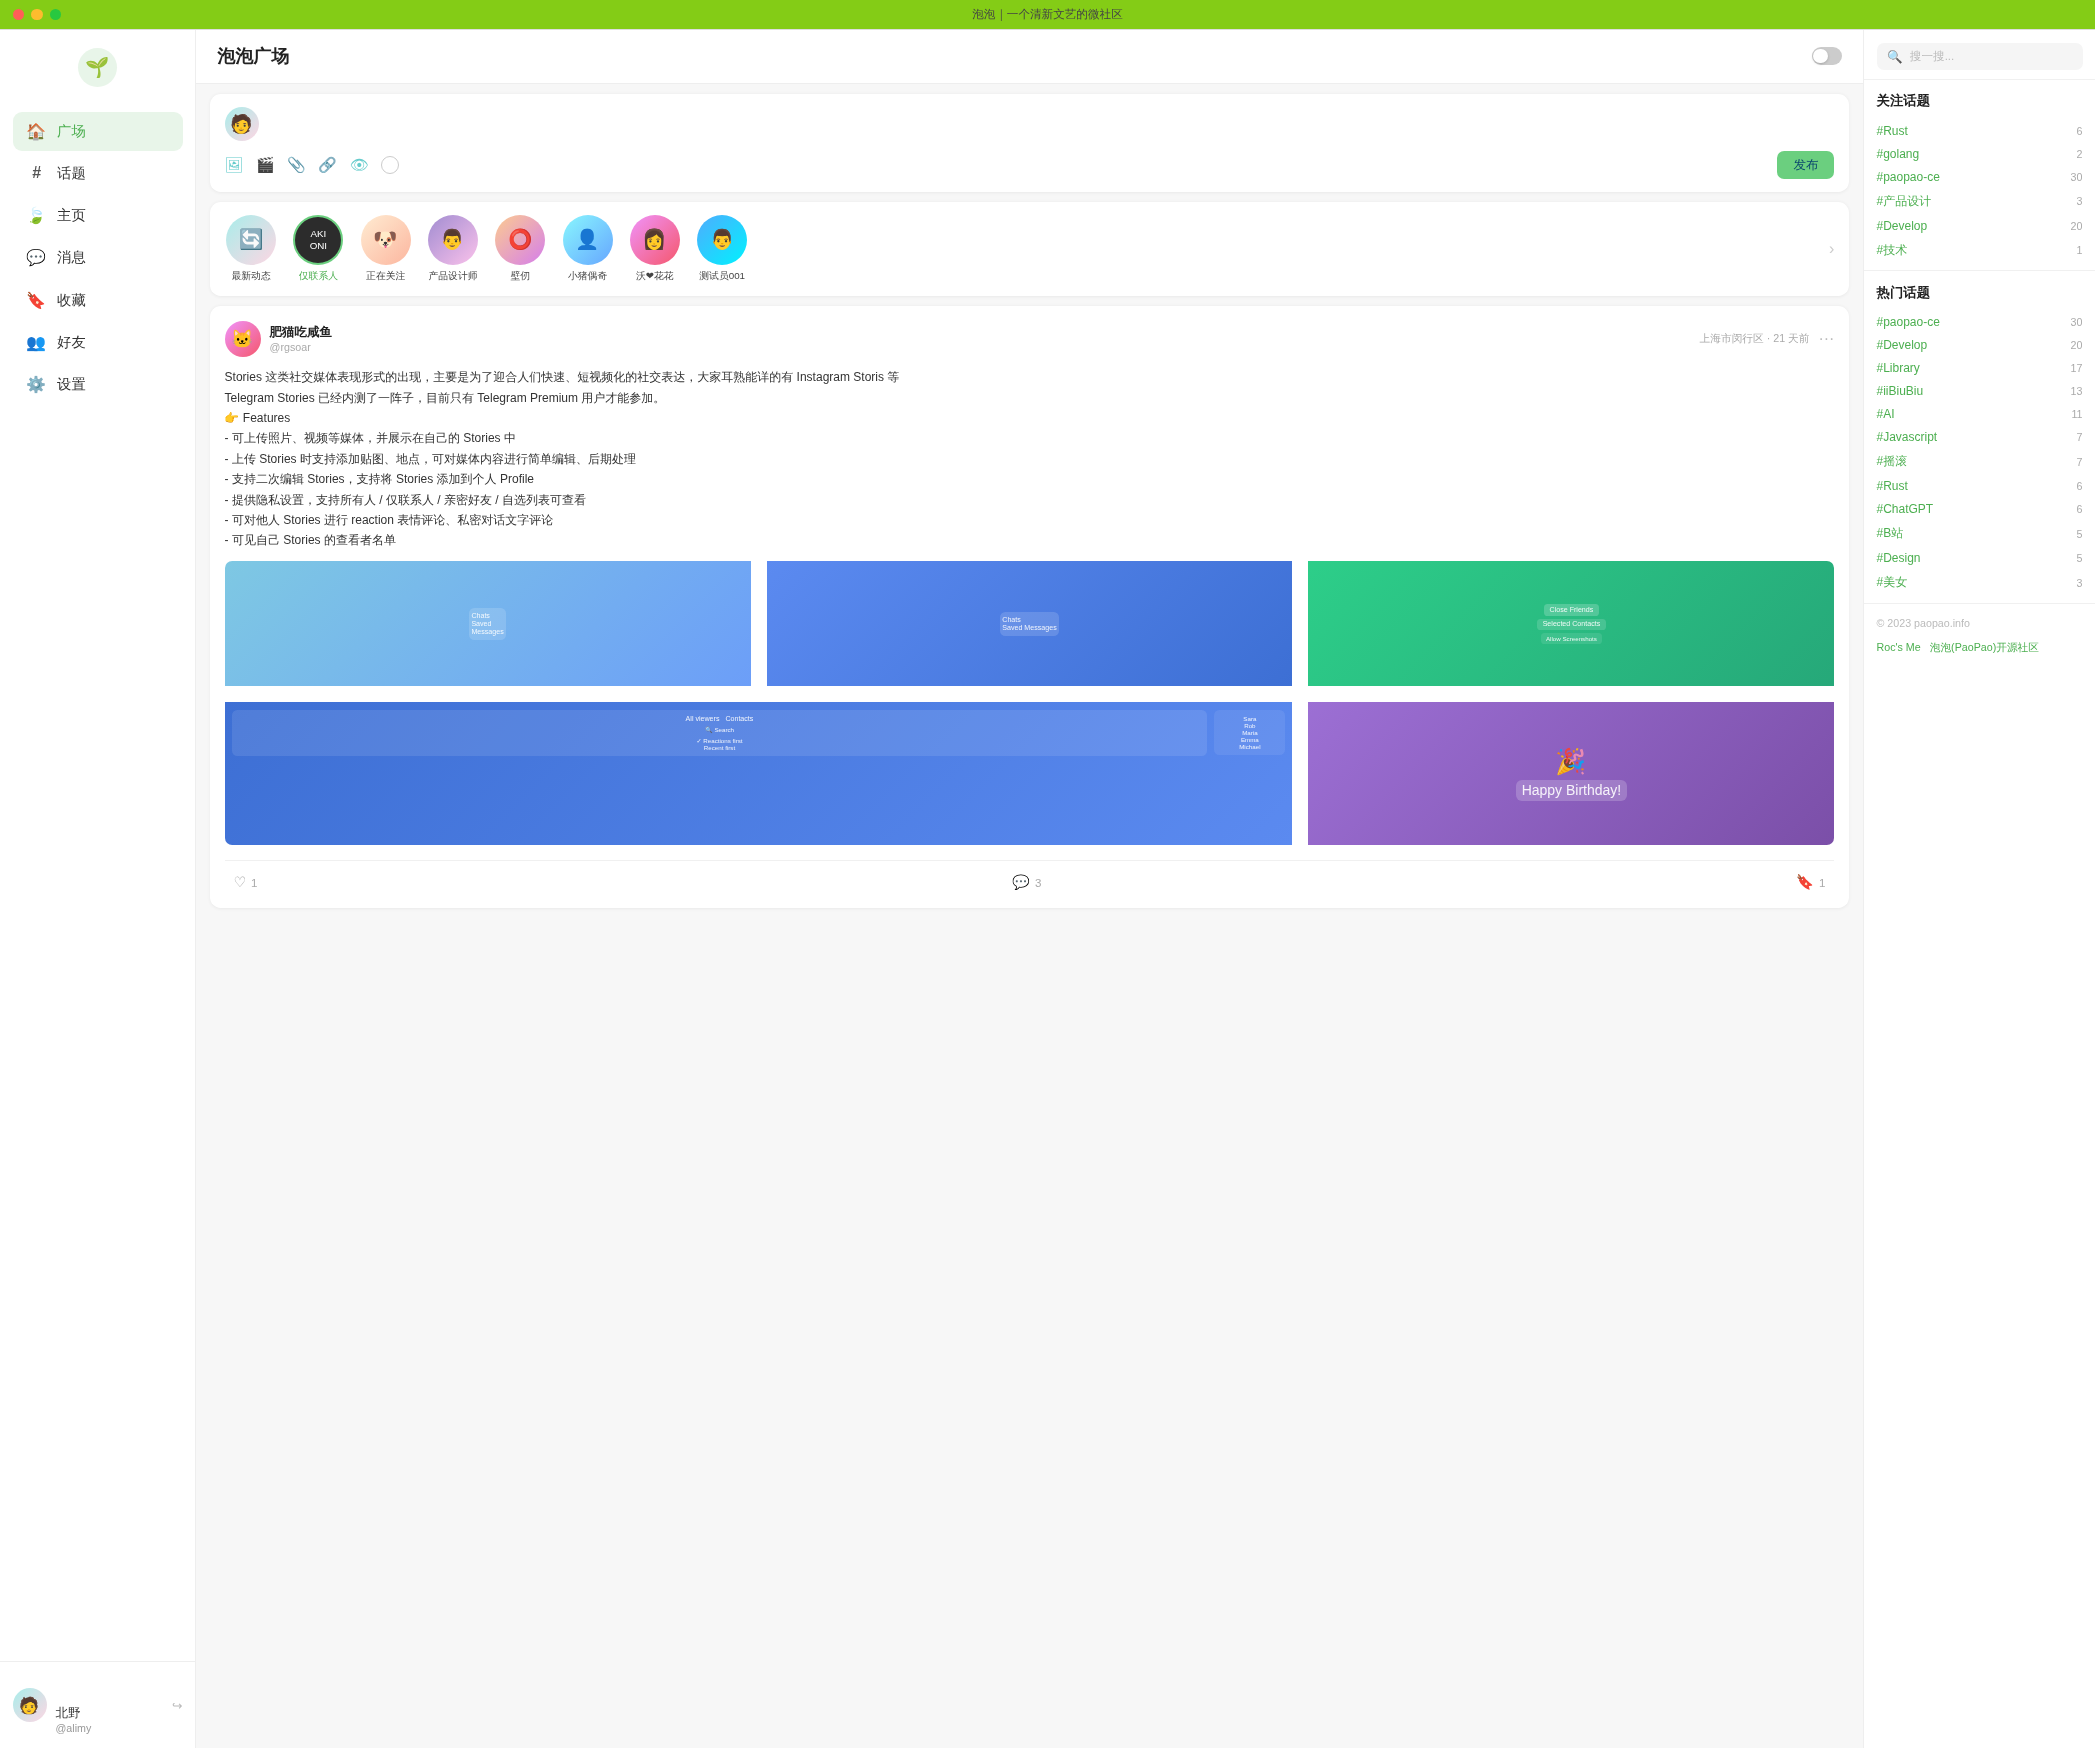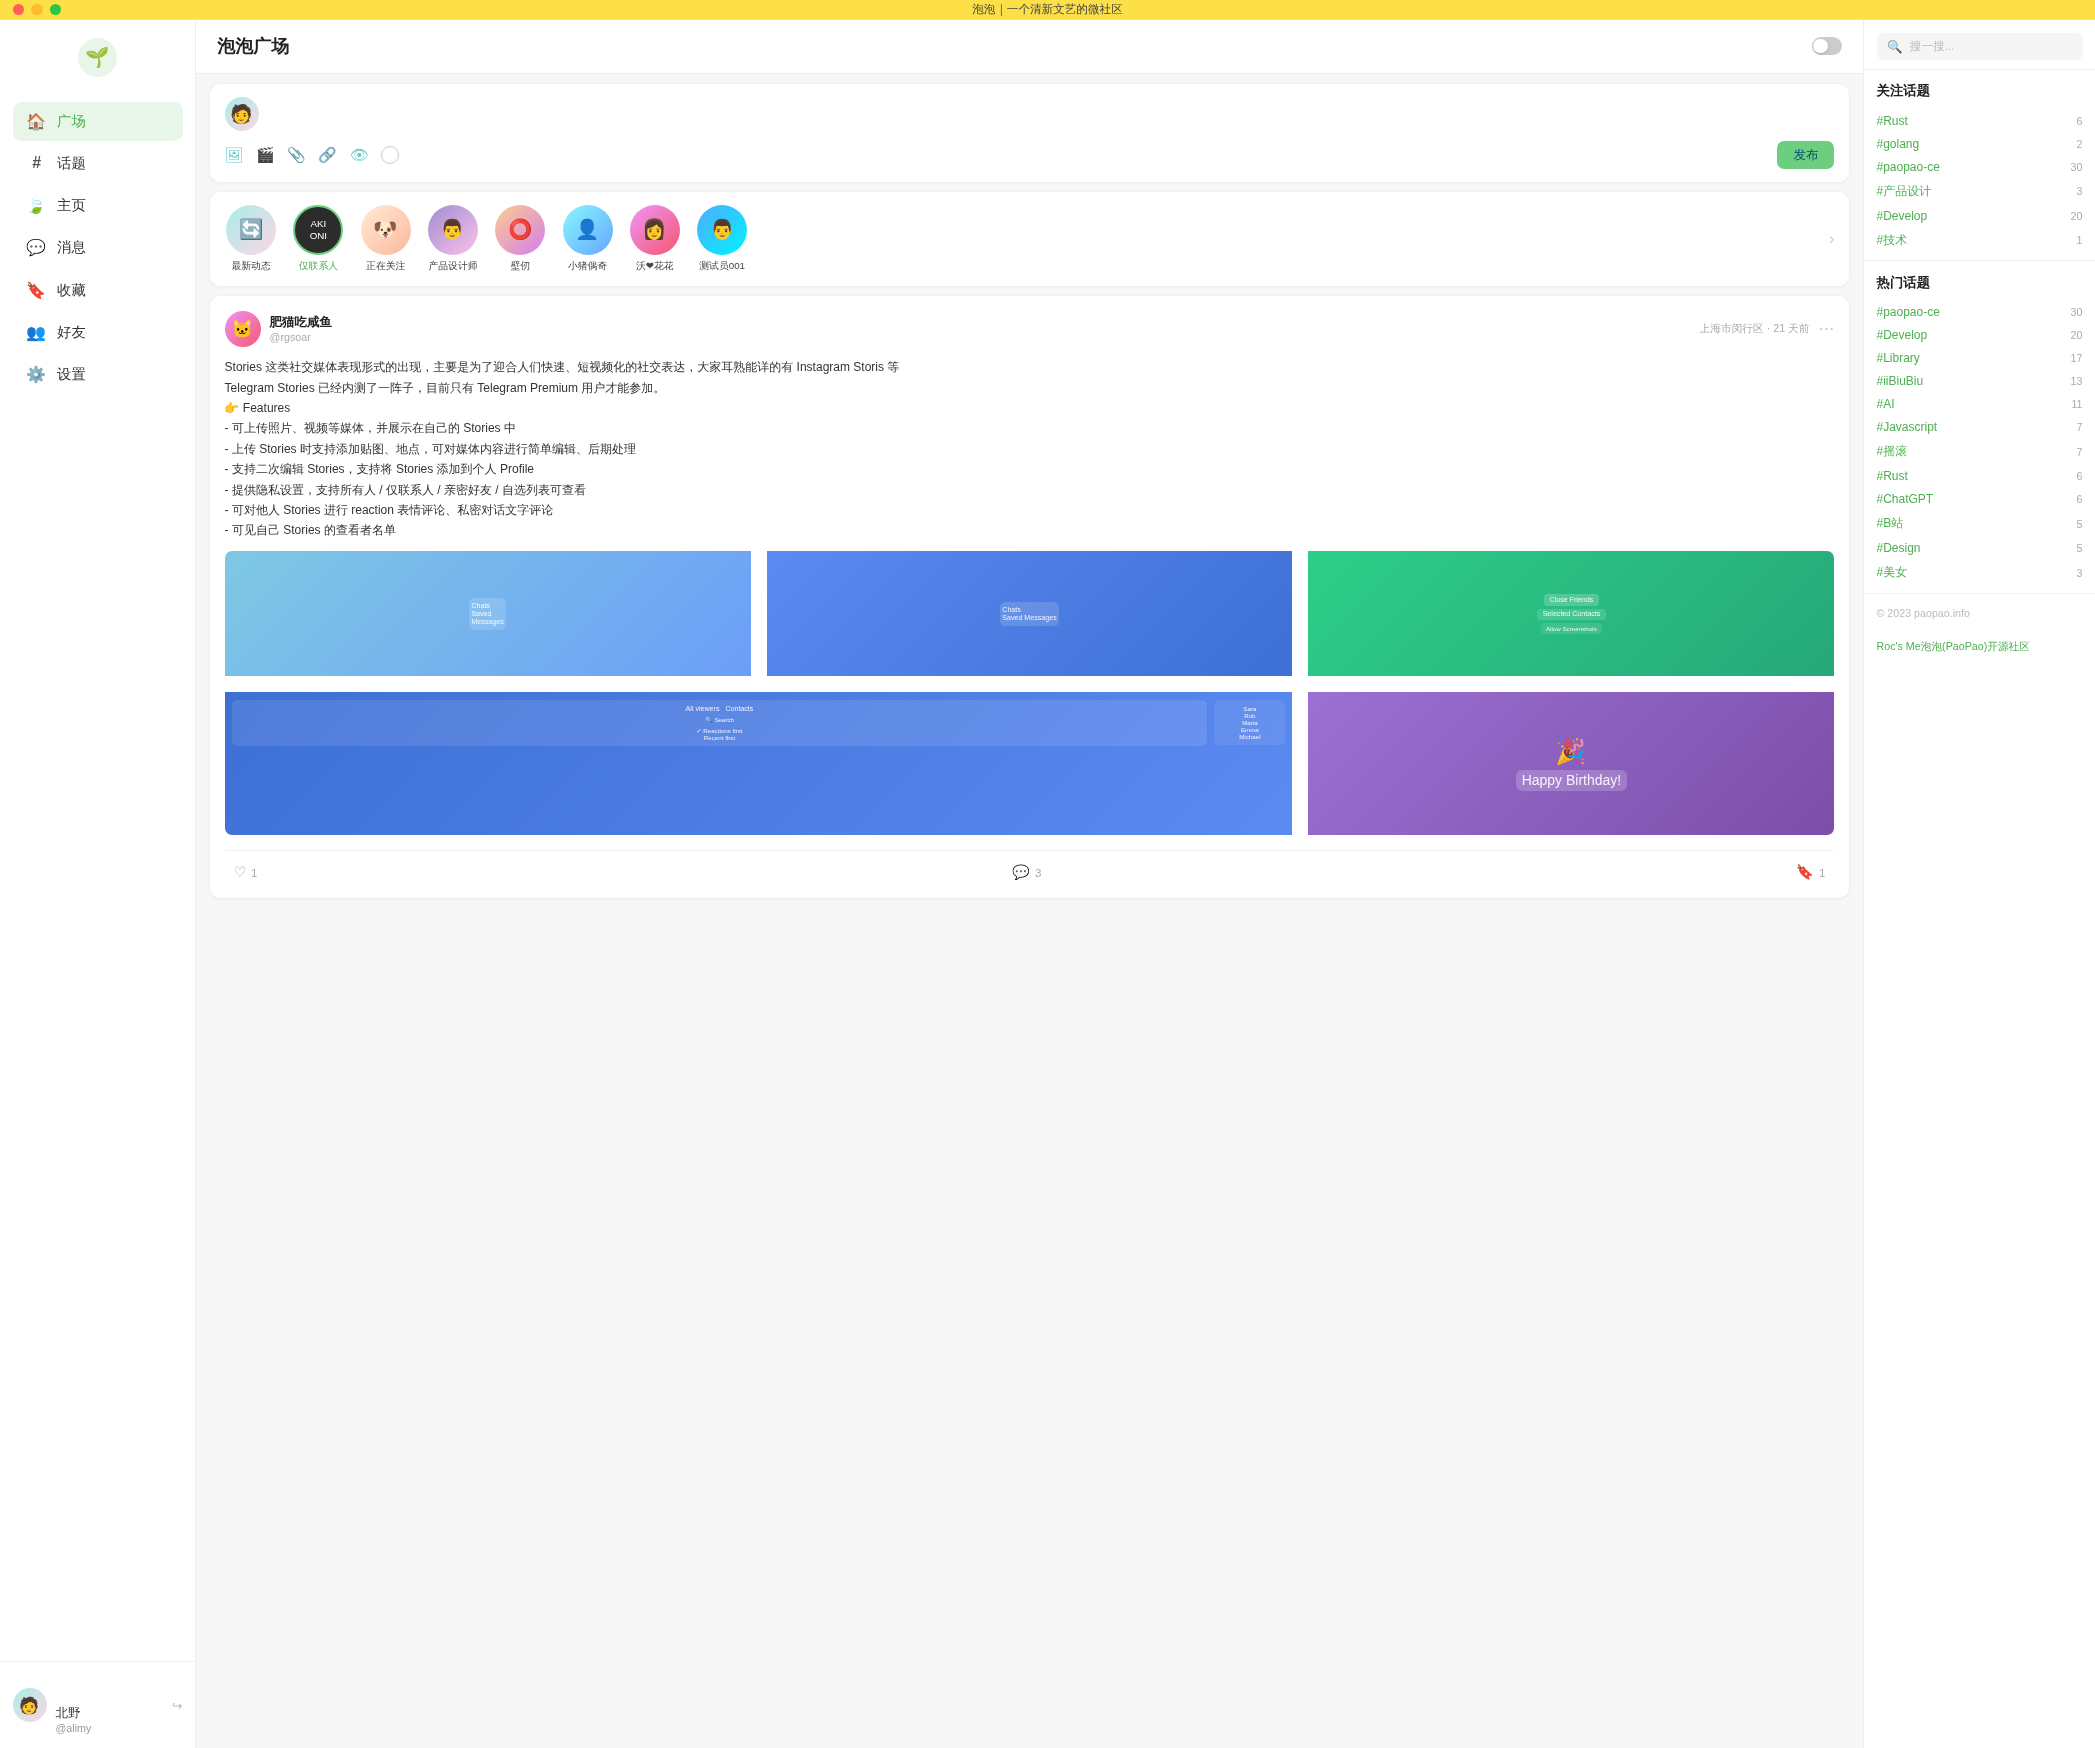--- a/index.html
+++ b/index.html
@@ -7,22 +7,22 @@
       font-family: -apple-system, BlinkMacSystemFont, "PingFang SC", "Hiragino Sans GB", sans-serif;
       background: #f5f5f5;
       display: flex;
       flex-direction: column;
       height: 100vh;
       overflow: hidden;
     }
 
     
     .titlebar {
-      height: 20px;
-      background: #fde047;
+      height: 30px;
+      background: #84cc16;
       display: flex;
       align-items: center;
       justify-content: center;
       position: relative;
       border-bottom: 0.9px solid #ddd;
     }
     .titlebar-controls {
       position: absolute;
       left: 12.5px;
       display: flex;
@@ -412,21 +412,22 @@
       color: #aaa;
     }
 
     .right-footer {
       padding: 12.5px;
       font-size: 10.7px;
       color: #bbb;
     }
     .right-footer-links {
       display: flex;
-      margin-top: 21px;
+      gap: 9px;
+      margin-top: 12px;
     }
     .right-footer-link {
       color: #4caf50;
       font-size: 10.7px;
       cursor: pointer;
     }
 
     
     .story-bg-1 { background: linear-gradient(135deg, #a8edea, #fed6e3); }
     .story-bg-2 { background: #2c2c2c; color: #fff; font-size: 12.5px; font-weight: 700; }

